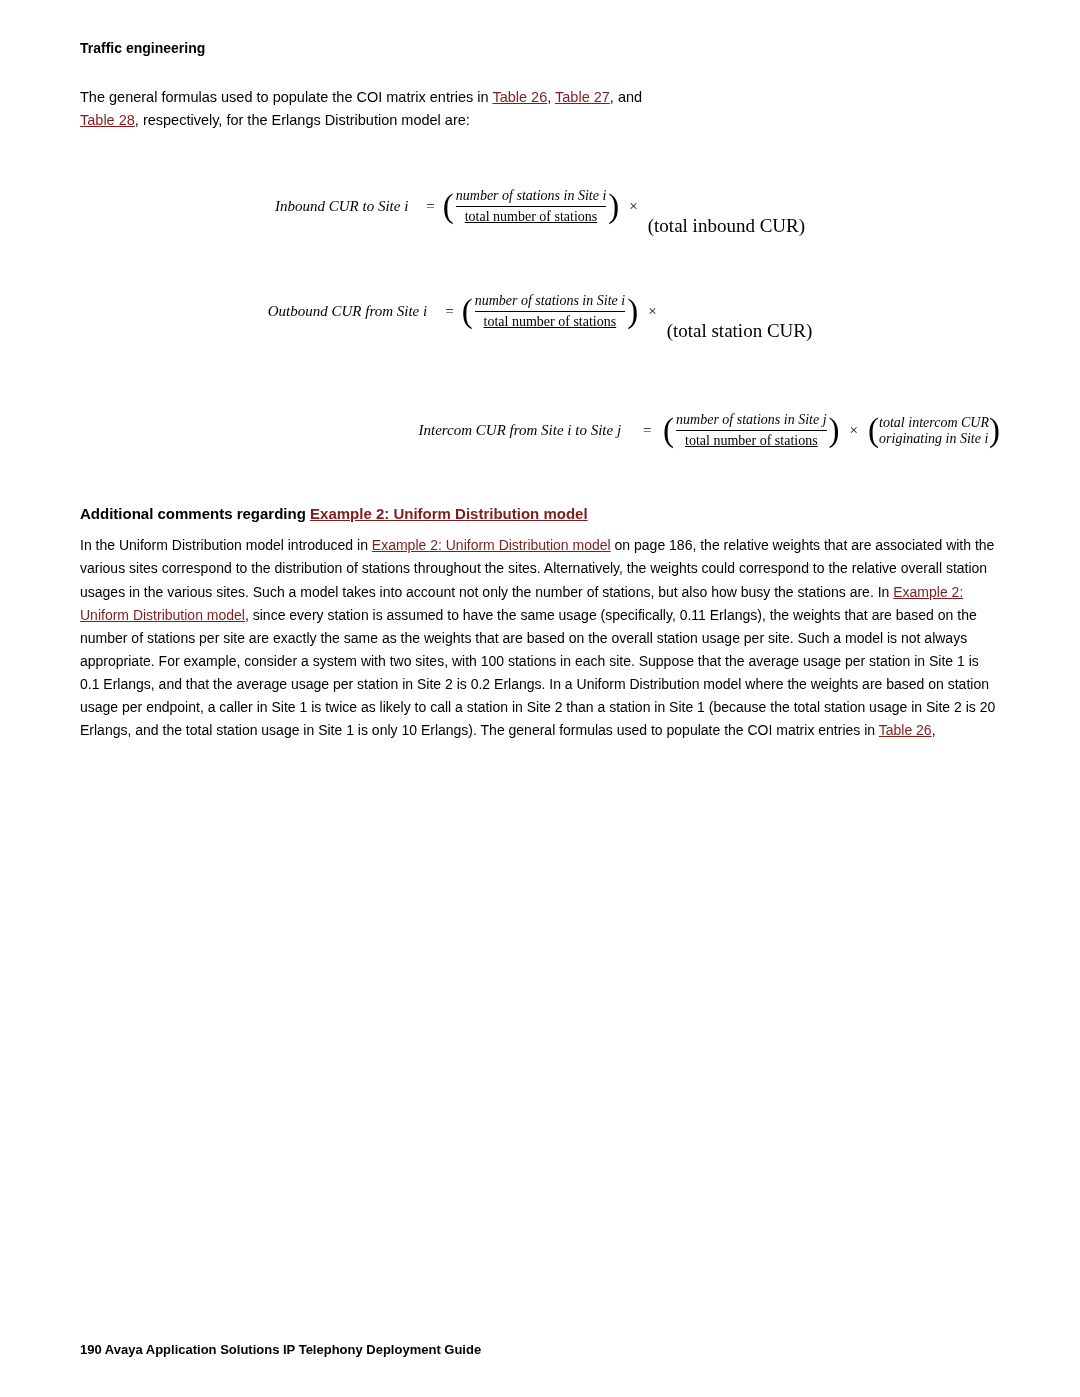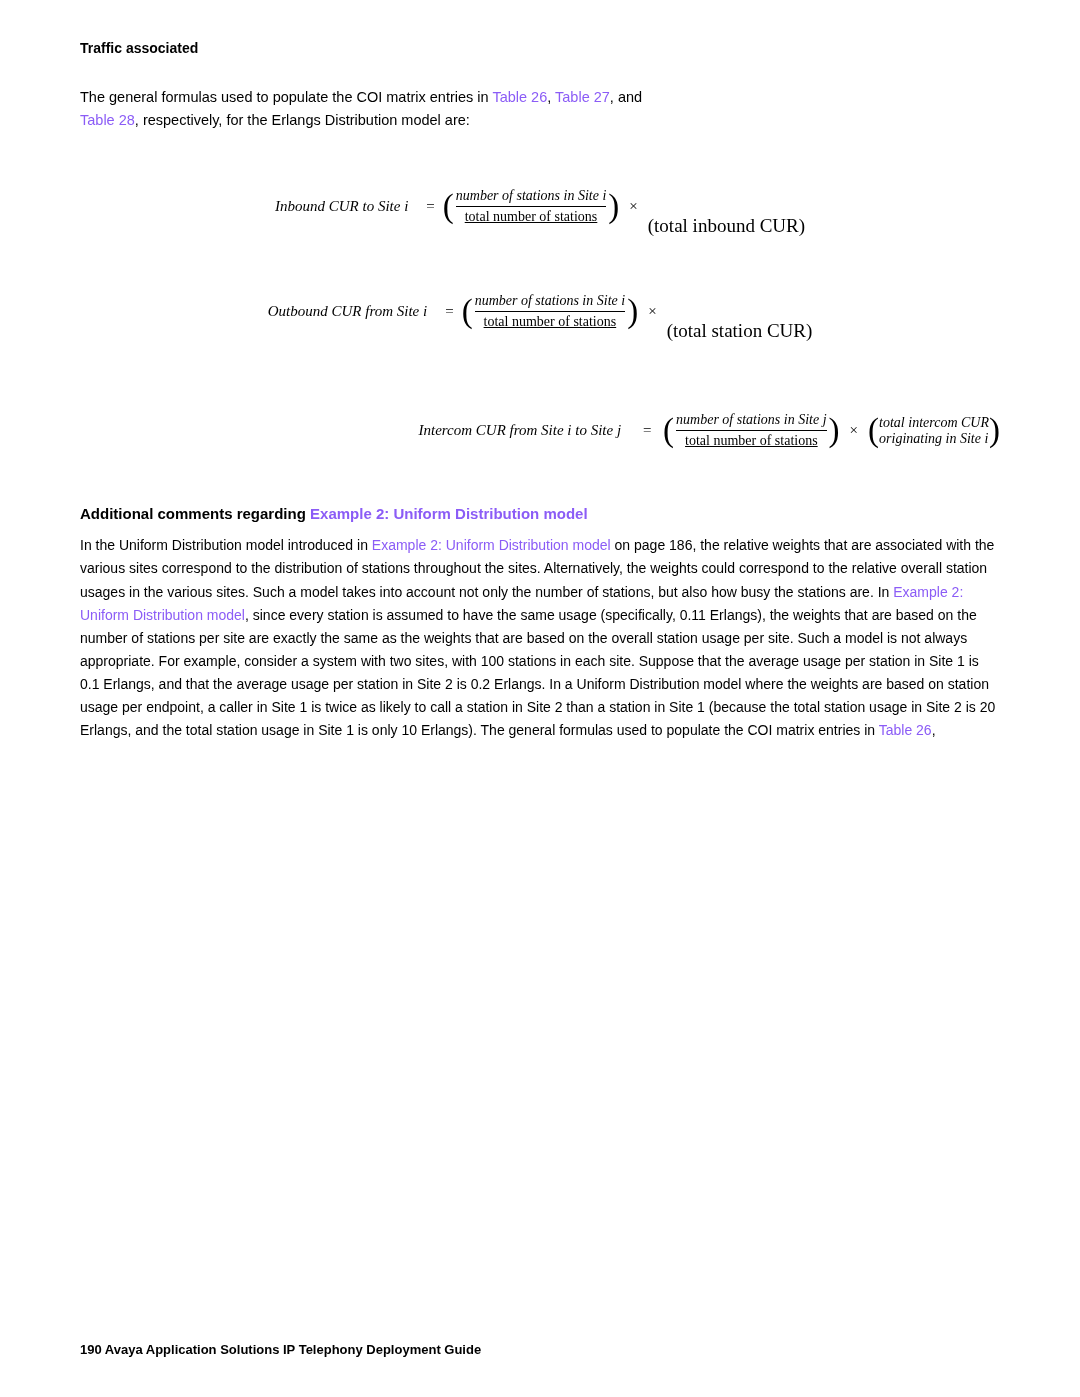--- a/index.html
+++ b/index.html
@@ -18,21 +18,22 @@
       margin-bottom: 30px;
       font-family: Arial, sans-serif;
     }
     .intro-text {
       font-family: Arial, sans-serif;
       font-size: 14.5px;
       line-height: 1.6;
       margin-bottom: 40px;
     }
     a, .link {
-      color: #8b5cf6;
+      color: #7f1d1d;
+      text-decoration: underline;
     }
     .formula-block {
       display: flex;
       align-items: center;
       justify-content: center;
       margin: 36px 0 36px 0;
       font-family: Georgia, 'Times New Roman', serif;
       font-size: 15px;
     }
     .formula-label {
@@ -110,21 +111,21 @@
       flex-direction: column;
       align-items: flex-start;
       font-size: 14px;
       font-style: italic;
     }
   </style>
 </head>
 <body>
 
 <div class="page-header">
-  <span>Traffic associated</span>
+  <span>Traffic engineering</span>
 </div>
 
 <div class="intro-text">
   <span>The general formulas used to populate the COI matrix entries in </span><a class="link">Table 26</a><span>, </span><a class="link">Table 27</a><span>, and<br></span><a class="link">Table 28</a><span>, respectively, for the Erlangs Distribution model are:</span>
 </div>
 
 <div class="formula-block">
   <span class="formula-label">
     <span>Inbound CUR to Site</span>&nbsp;<span class="italic">i</span>
   </span>

